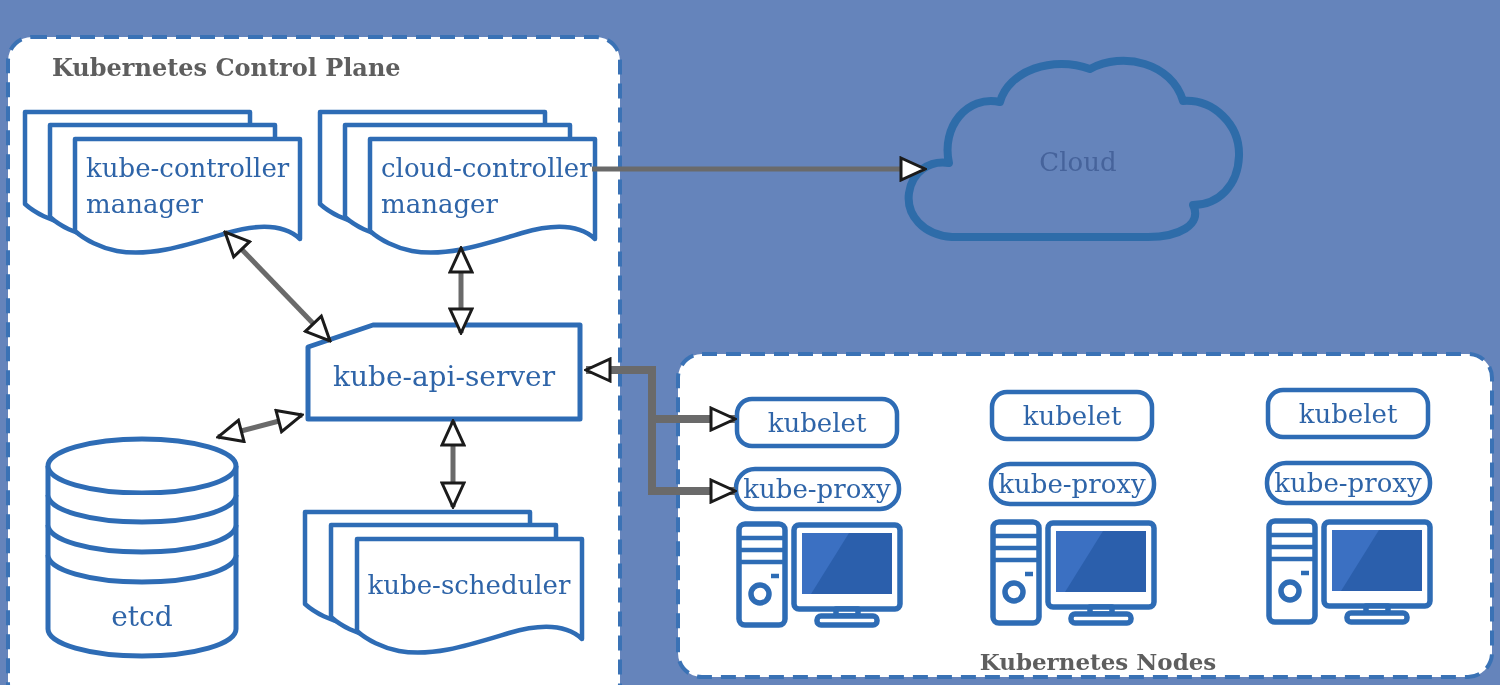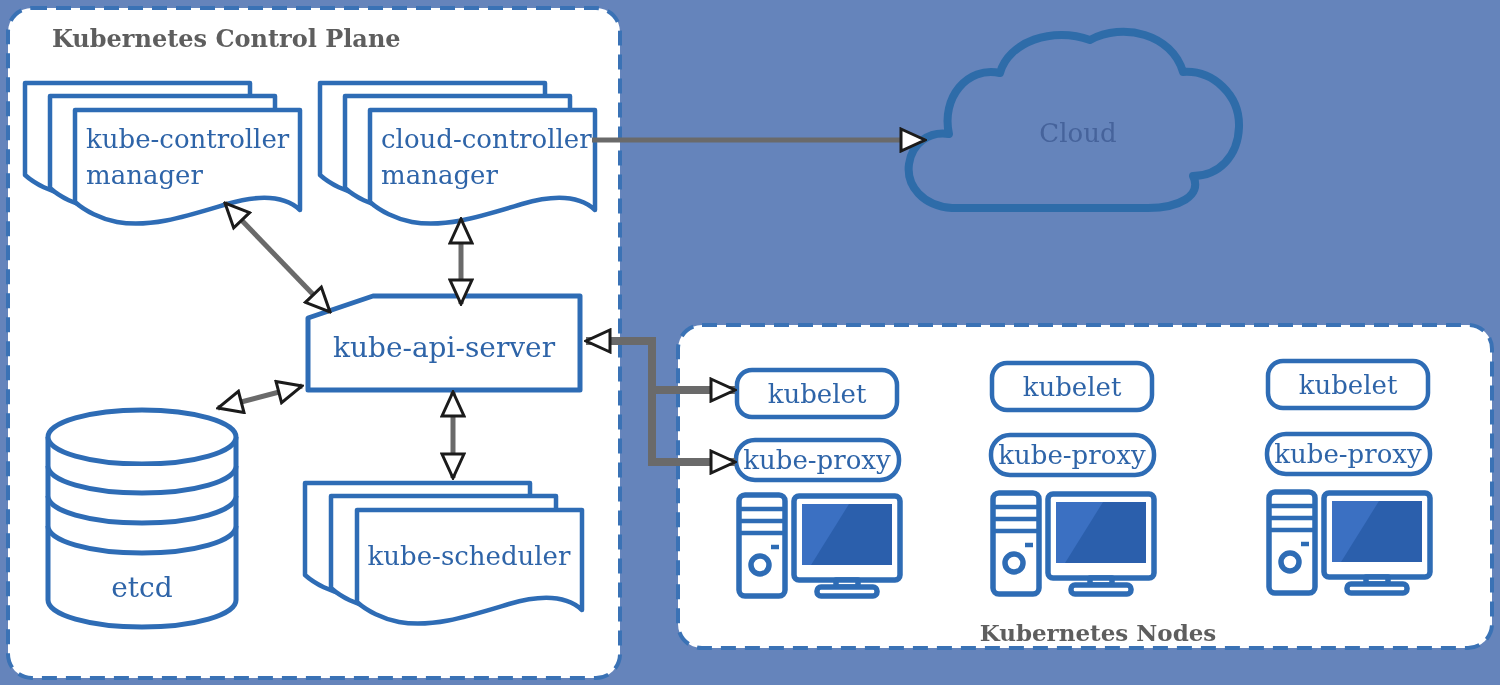--- a/index.html
+++ b/index.html
@@ -1,21 +1,21 @@
 <!DOCTYPE html>
 <html style="--background: #6584BB; --panel_fill: #FFFFFF; --dashed_border: #3A72B5; --shape_stroke: #2E6CB5; --label_blue: #2E64A8; --title_gray: #5E5E5E; --arrow_gray: #6A6A6A; --arrowhead_fill: #FFFFFF; --arrowhead_stroke: #1B1B1B; --screen_dark: #2B5FAC; --screen_light: #3B70C2; --cloud_stroke: #2E6CA9; --cloud_text: #46639B;"><head>
 <meta charset="utf-8">
 <style>
   html,body{margin:0;padding:0;}
   body{
     width:1500px;height:685px;overflow:hidden;
     background:var(--background,#6584BB);
     font-family:"DejaVu Serif",serif;
   }
-  .stage{position:relative;width:1500px;height:611px;}
+  .stage{position:relative;width:1500px;height:611px;margin-top:29px;}
   svg{display:block;}
 
   
   .panel{
     fill:var(--panel_fill,#fff);
     stroke:var(--dashed_border,#3A72B5);
     stroke-width:4;
     stroke-dasharray:15 9;
   }
 

